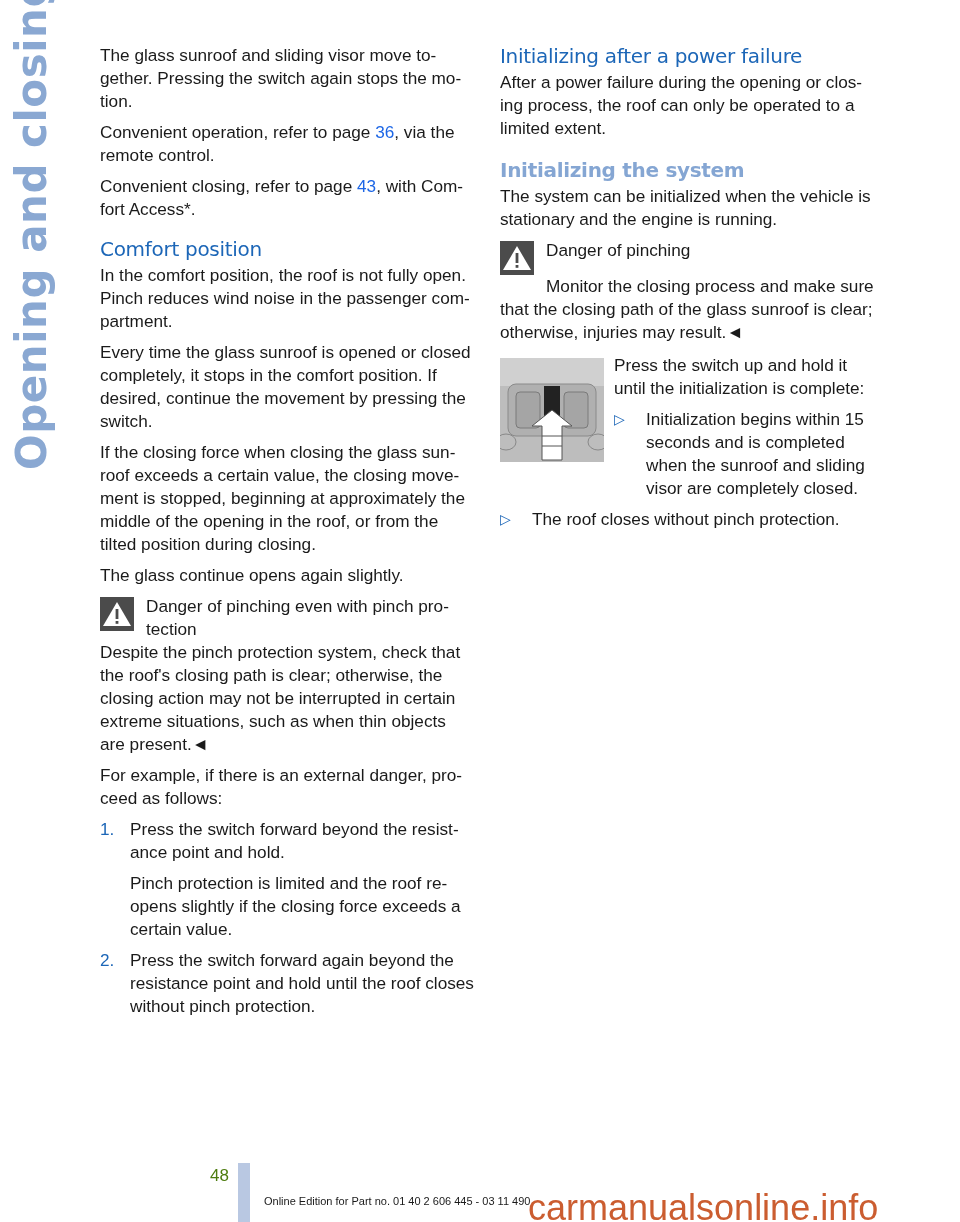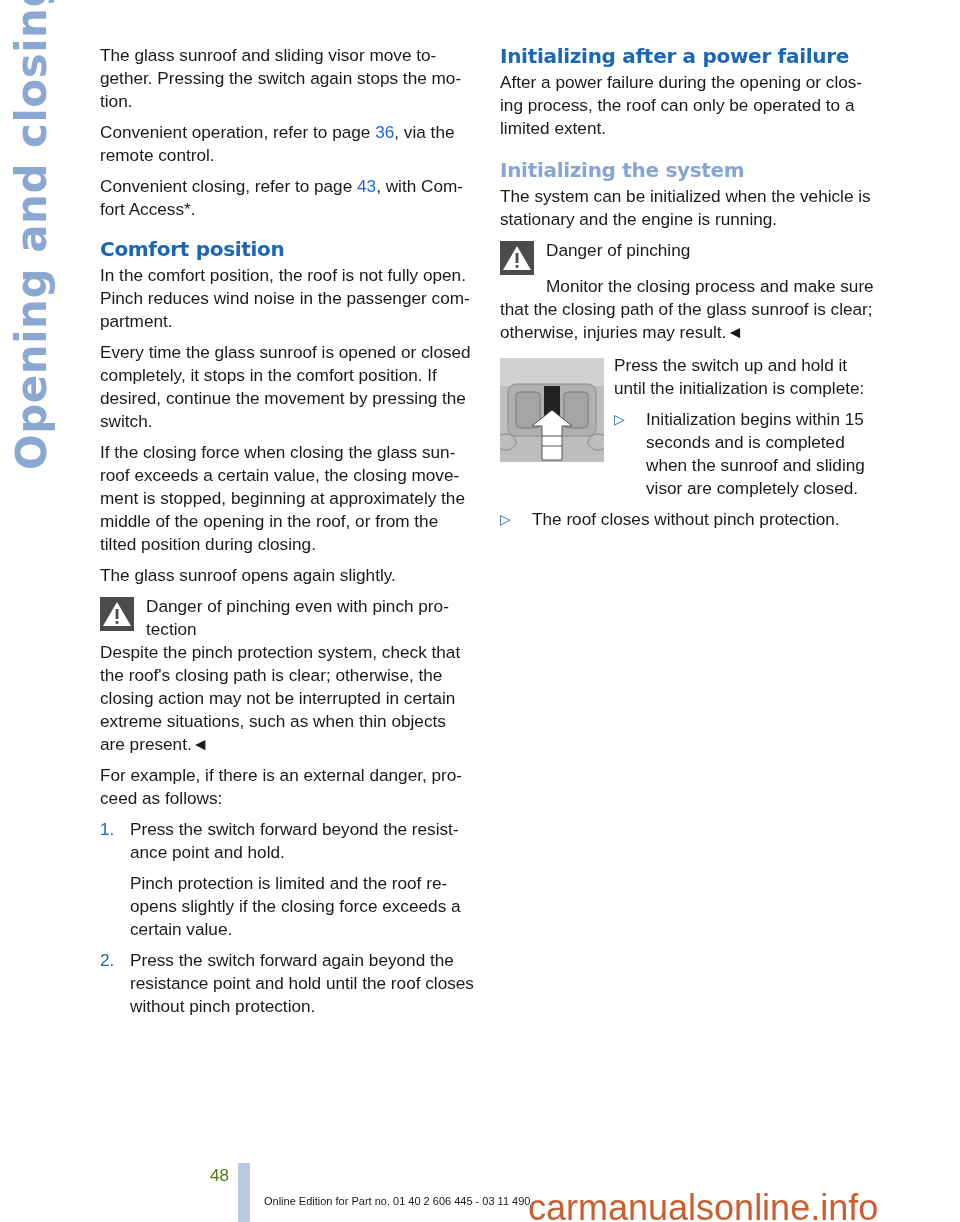--- a/index.html
+++ b/index.html
@@ -6,21 +6,21 @@
   body { width:960px; height:1222px; position:relative; overflow:hidden;
          font-family:"Liberation Sans", sans-serif; color:#1a1a1a; }
   .side-title { position:absolute; left:4px; top:470px; width:470px; height:56px;
          transform-origin:0 0; transform:rotate(-90deg);
          font-family:"DejaVu Sans", sans-serif; font-weight:bold; font-size:42px;
          color:#8aa8d2; letter-spacing:0.5px; line-height:56px; white-space:nowrap; }
   .col { position:absolute; top:44px; width:375px; font-size:17.2px; line-height:23px; }
   .col-left { left:100px; }
   .col-right { left:500px; }
   p { margin:0 0 8px 0; }
-  .h-dark { color:#1c66b7; font-weight:bold; font-size:20px; line-height:24px; margin:16px 0 3px 0; font-family:"DejaVu Sans", sans-serif; letter-spacing:-0.3px; }
+  .h-dark { color:#1c66b7; font-weight:normal; font-size:20px; line-height:24px; margin:16px 0 3px 0; font-family:"DejaVu Sans", sans-serif; letter-spacing:-0.3px; }
   .h-light { color:#85a6d3; font-weight:bold; font-size:20px; line-height:24px; margin:18px 0 3px 0; font-family:"DejaVu Sans", sans-serif; letter-spacing:-0.3px; }
   .col-right .h-dark:first-child { margin-top:0; }
   .link { color:#1c66e6; }
   .warn { display:flex; align-items:flex-start; margin:0 0 0 0; }
   .warn-icon { width:34px; height:34px; background:#4b4b4b; flex:0 0 34px; margin-right:12px; margin-top:2px; position:relative; }
   .warn-icon svg { position:absolute; left:0; top:0; }
   .warn-title { flex:1; }
   .list { margin:0; padding:0; list-style:none; }
   .list li { display:flex; margin-bottom:8px; }
   .num { color:#1c66b7; width:30px; flex:0 0 30px; }
@@ -40,21 +40,21 @@
 <div class="col col-left">
   <p>The glass sunroof and sliding visor move to-gether. Pressing the switch again stops the mo-tion.</p>
   <p><span>Convenient operation, refer to page </span><span class="link">36</span><span>, via the remote control.</span></p>
   <p><span>Convenient closing, refer to page </span><span class="link">43</span><span>, with Com-fort Access*.</span></p>
 
   <div class="h-dark">Comfort position</div>
   <p>In the comfort position, the roof is not fully open. Pinch reduces wind noise in the passenger com-partment.</p>
   <p>Every time the glass sunroof is opened or closed completely, it stops in the comfort position. If desired, continue the movement by pressing the switch.</p>
 
   <p>If the closing force when closing the glass sun-roof exceeds a certain value, the closing move-ment is stopped, beginning at approximately the middle of the opening in the roof, or from the tilted position during closing.</p>
-  <p>The glass sunroof opens again slightly.</p>
+  <p>The glass continue opens again slightly.</p>
 
   <div class="warn">
     <span class="warn-icon">
       <svg width="34" height="34" viewBox="0 0 34 34">
           <polygon points="17,5 31,29 3,29" fill="#ffffff"></polygon>
           <rect x="15.6" y="12" width="2.8" height="10" fill="#4b4b4b"></rect>
           <rect x="15.6" y="24" width="2.8" height="2.8" fill="#4b4b4b"></rect>
         </svg>
     </span>
     <span class="warn-title">Danger of pinching even with pinch pro-tection</span>

